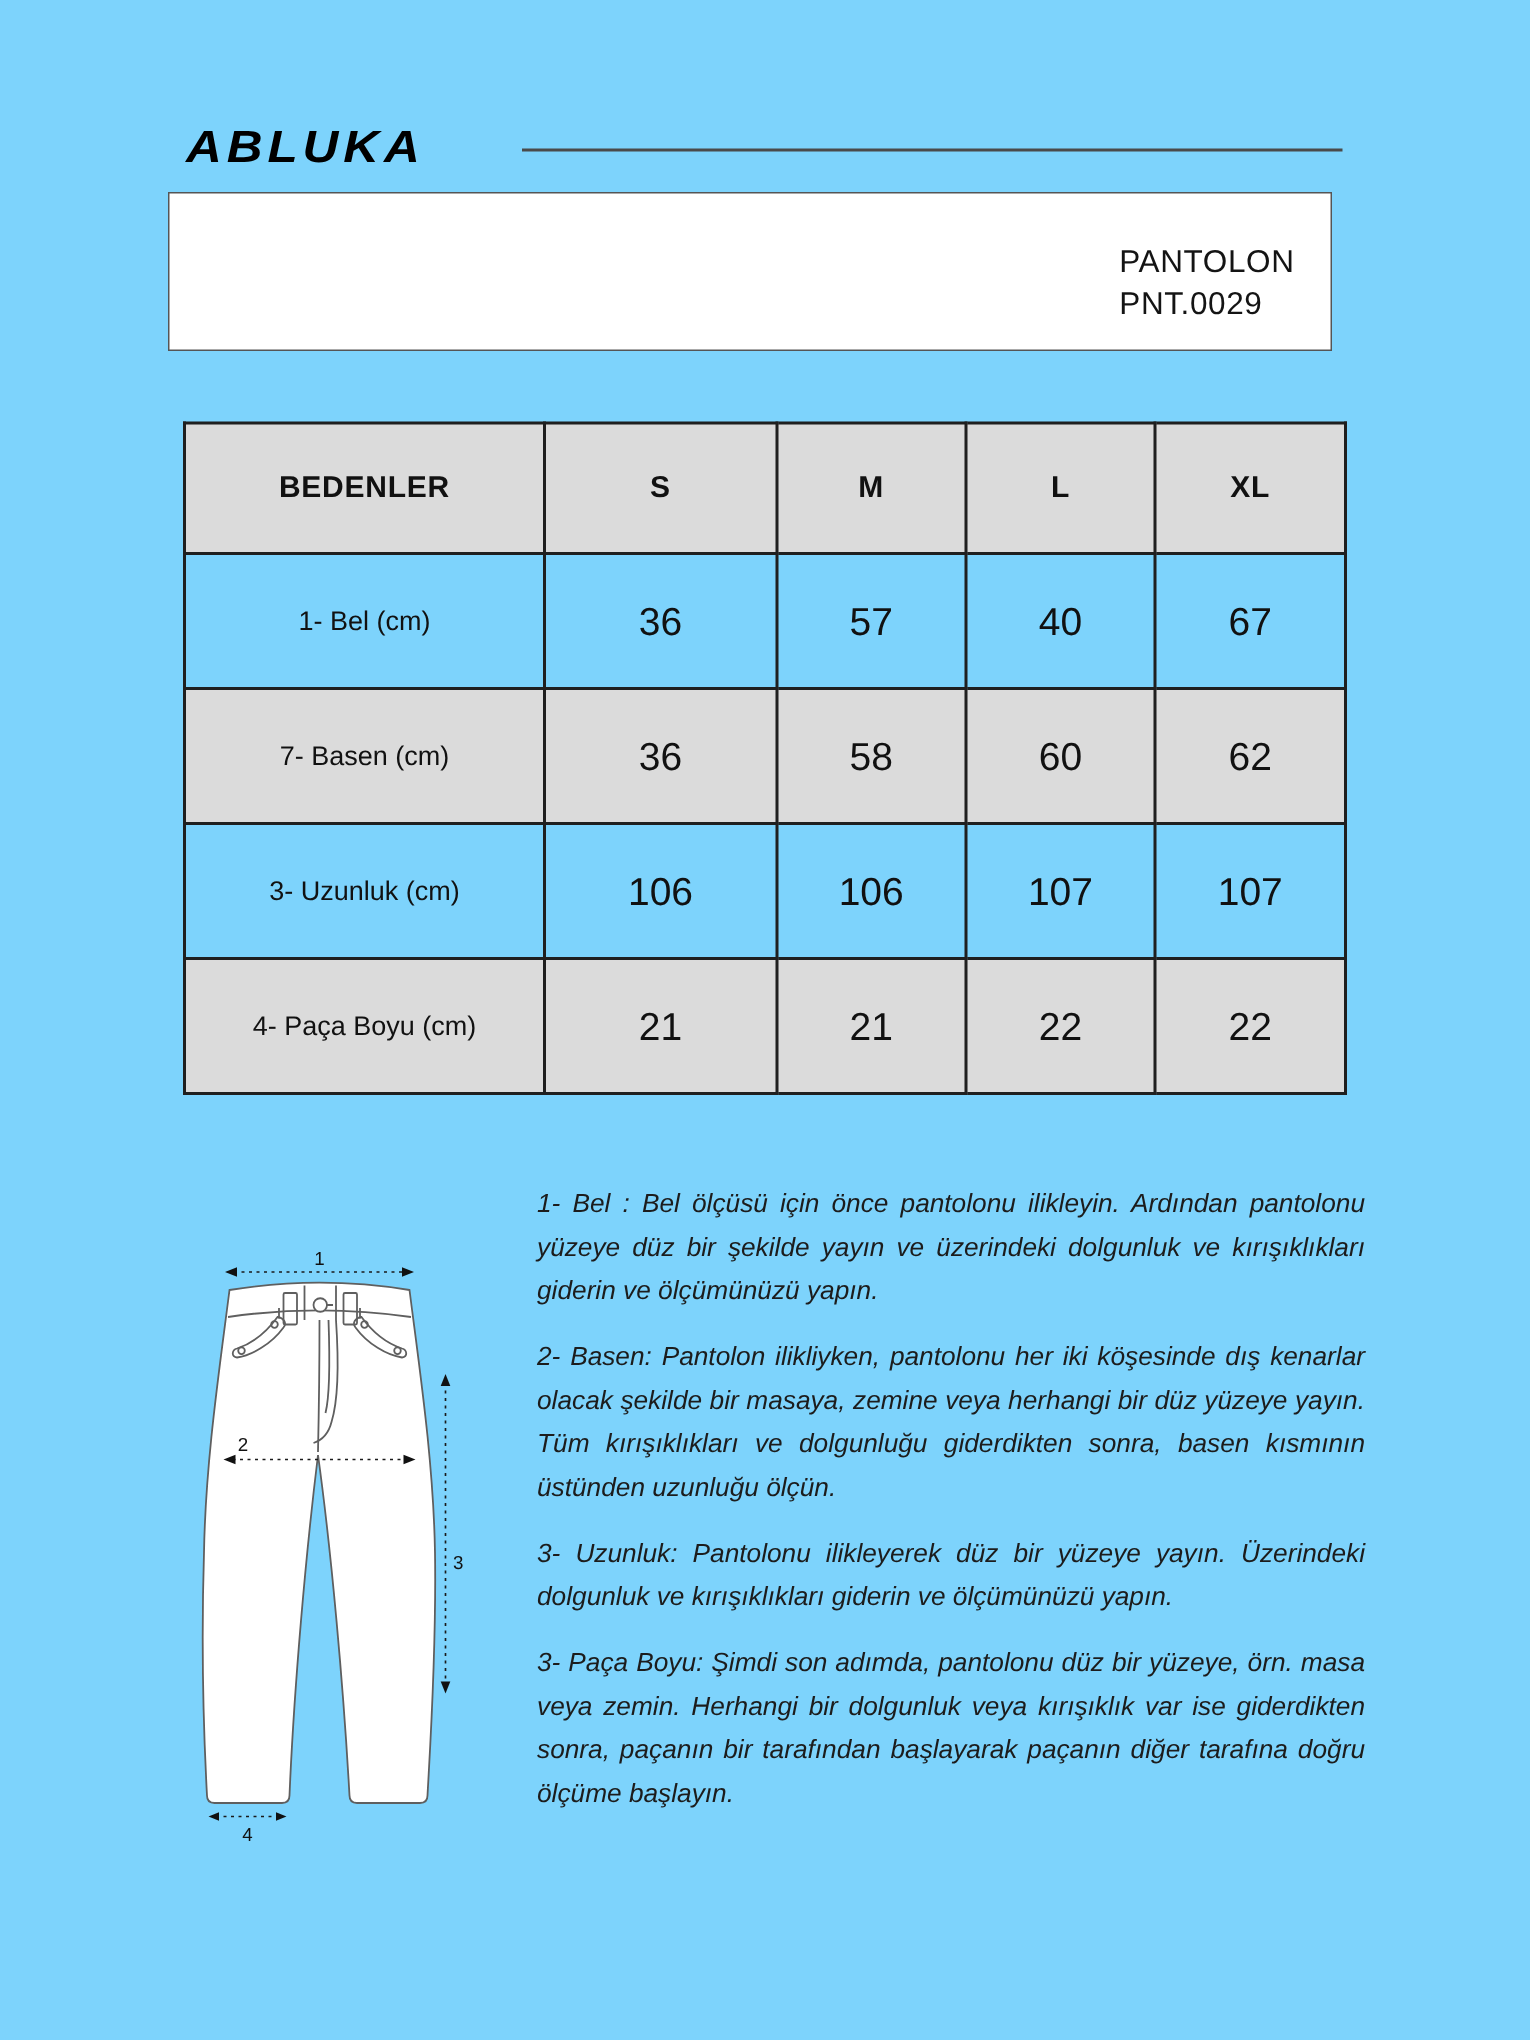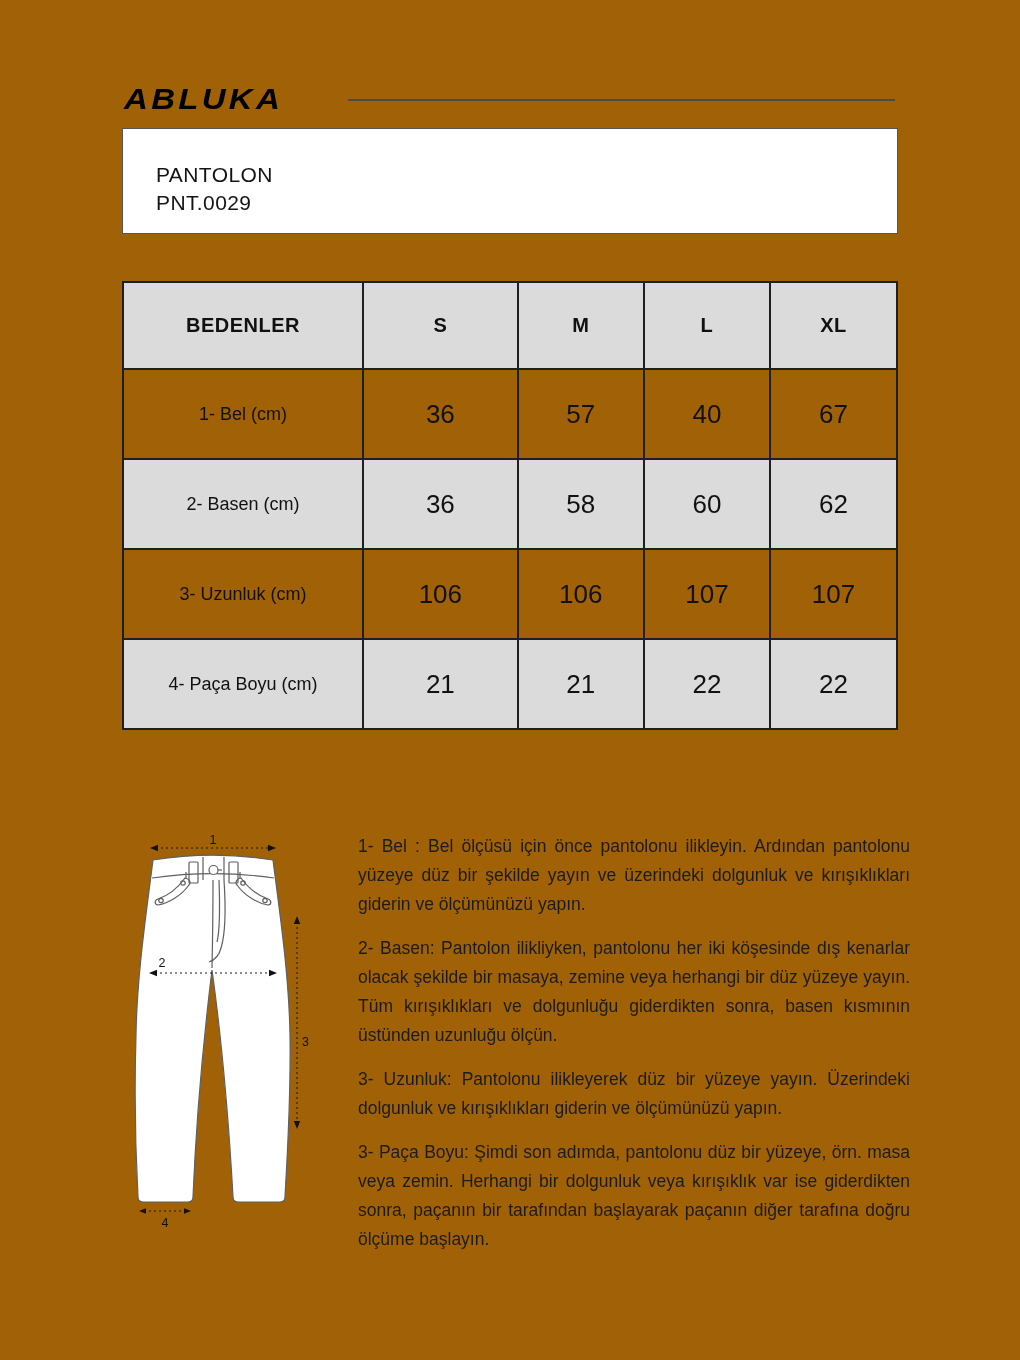--- a/index.html
+++ b/index.html
@@ -1,31 +1,31 @@
 <!DOCTYPE html>
 <html><head>
 <meta charset="utf-8">
 <style>
   html,body{margin:0;padding:0;background:#ffffff;}
   .page{
-    position:relative;width:1020px;height:1360px;background:#a16207;
+    position:relative;width:1020px;height:1360px;background:#7dd3fc;
     font-family:"Liberation Sans",sans-serif;color:#111;overflow:hidden;
   }
   
   .logo{
     position:absolute;left:124px;top:82px;font-size:30px;font-weight:900;
     font-style:italic;letter-spacing:3px;white-space:nowrap;color:#000;
     transform:scaleX(1.1);transform-origin:left center;
   }
   .logo-rule{position:absolute;left:348px;top:99px;width:547px;height:2px;background:#4a4a4a;}
   
   .title-box{
-    position:absolute;left:122px;top:128px;width:776px;height:106px;
+    position:absolute;left:112px;top:128px;width:776px;height:106px;
     border:1px solid #555;box-sizing:border-box;display:flex;align-items:center;
-    justify-content:space-between;padding:15px 24px 0 33px;background:#fff;
+    justify-content:flex-end;padding:15px 24px 0 33px;background:#fff;
   }
   .product-lines{font-size:21px;line-height:28px;letter-spacing:0.4px;color:#141414;}
   .doc-title{font-size:42px;font-weight:400;letter-spacing:0.5px;color:#141414;white-space:nowrap;}
   
   .size-table{
     position:absolute;left:122px;top:281px;width:776px;
     border-collapse:collapse;table-layout:fixed;border-radius:29px;
   }
   .size-table th,.size-table td{
     border:2px solid #1f1f1f;text-align:center;vertical-align:middle;padding:0;
@@ -35,21 +35,21 @@
   .size-table th{background:#dbdbdb;font-size:20px;font-weight:700;letter-spacing:0.5px;}
   .size-table tbody tr:nth-child(even) td{background:#dbdbdb;}
   .size-table td.rowlabel{font-size:18px;font-weight:400;}
   .size-table td.val{font-size:26px;font-weight:400;margin-top:16px;}
   
   .measure-heading{
     position:absolute;left:122px;top:757px;margin:0;font-size:28px;
     font-weight:800;letter-spacing:0.3px;color:#141414;
   }
   .diagram{position:absolute;left:125px;top:830px;width:200px;height:410px;}
-  .instructions{position:absolute;left:358px;top:832px;width:552px;}
+  .instructions{position:absolute;left:358px;top:788px;width:552px;font-style:italic;}
   .instructions p{
     margin:0 0 15px 0;font-size:17.5px;line-height:29px;
     text-align:justify;color:#1c1c1c;
   }
   .arrow-label{font-size:12.5px;fill:#111;font-family:"Liberation Sans",sans-serif;}
 </style>
 </head>
 <body>
 
 <div class="page">
@@ -83,21 +83,21 @@
     </thead>
     <tbody>
       <tr>
         <td class="rowlabel">1- Bel (cm)</td>
         <td class="val">36</td>
         <td class="val">57</td>
         <td class="val">40</td>
         <td class="val">67</td>
       </tr>
       <tr>
-        <td class="rowlabel">2- Basen (cm)</td>
+        <td class="rowlabel">7- Basen (cm)</td>
         <td class="val">36</td>
         <td class="val">58</td>
         <td class="val">60</td>
         <td class="val">62</td>
       </tr>
       <tr>
         <td class="rowlabel">3- Uzunluk (cm)</td>
         <td class="val">106</td>
         <td class="val">106</td>
         <td class="val">107</td>

